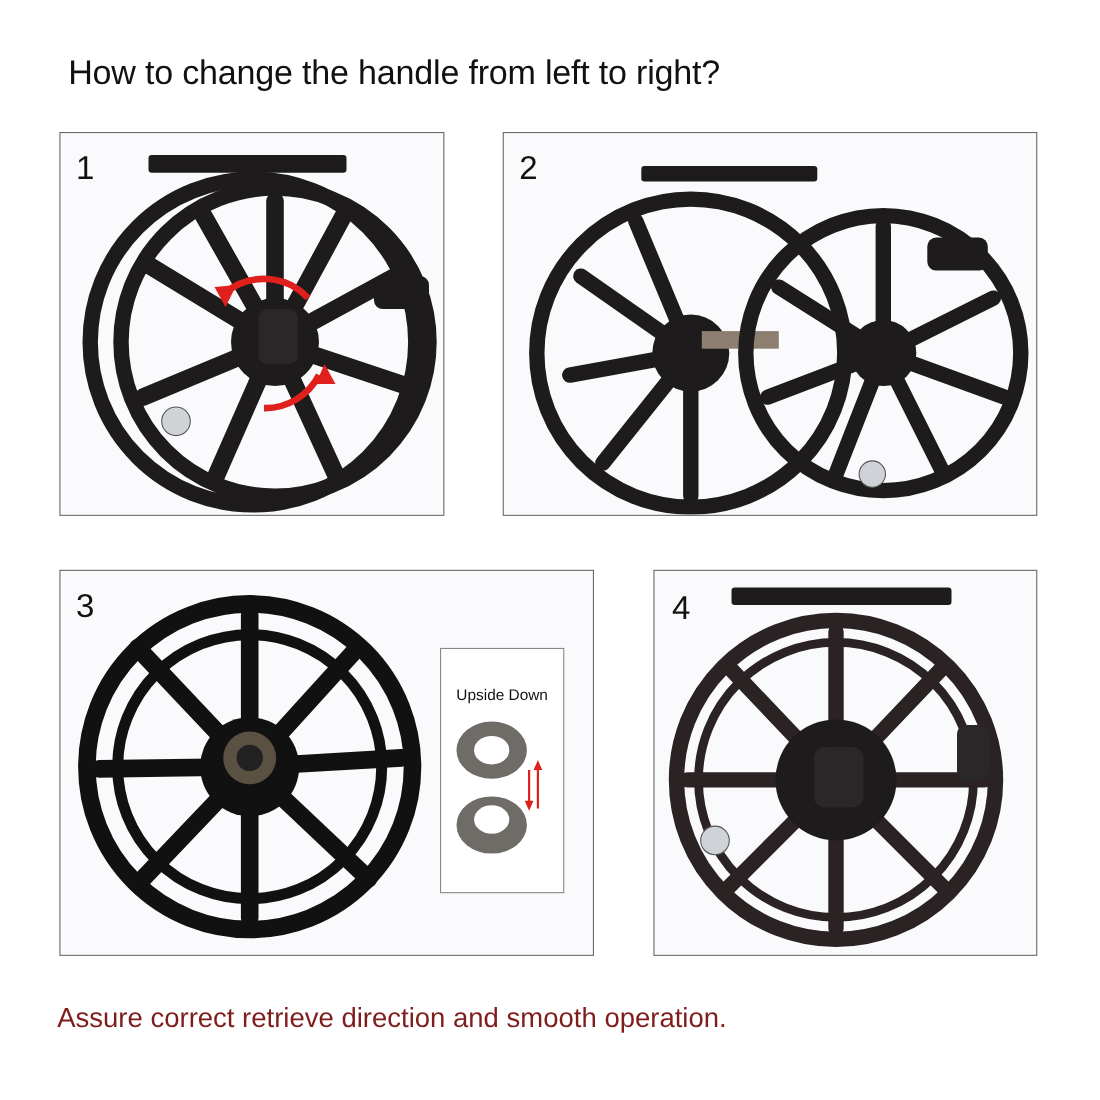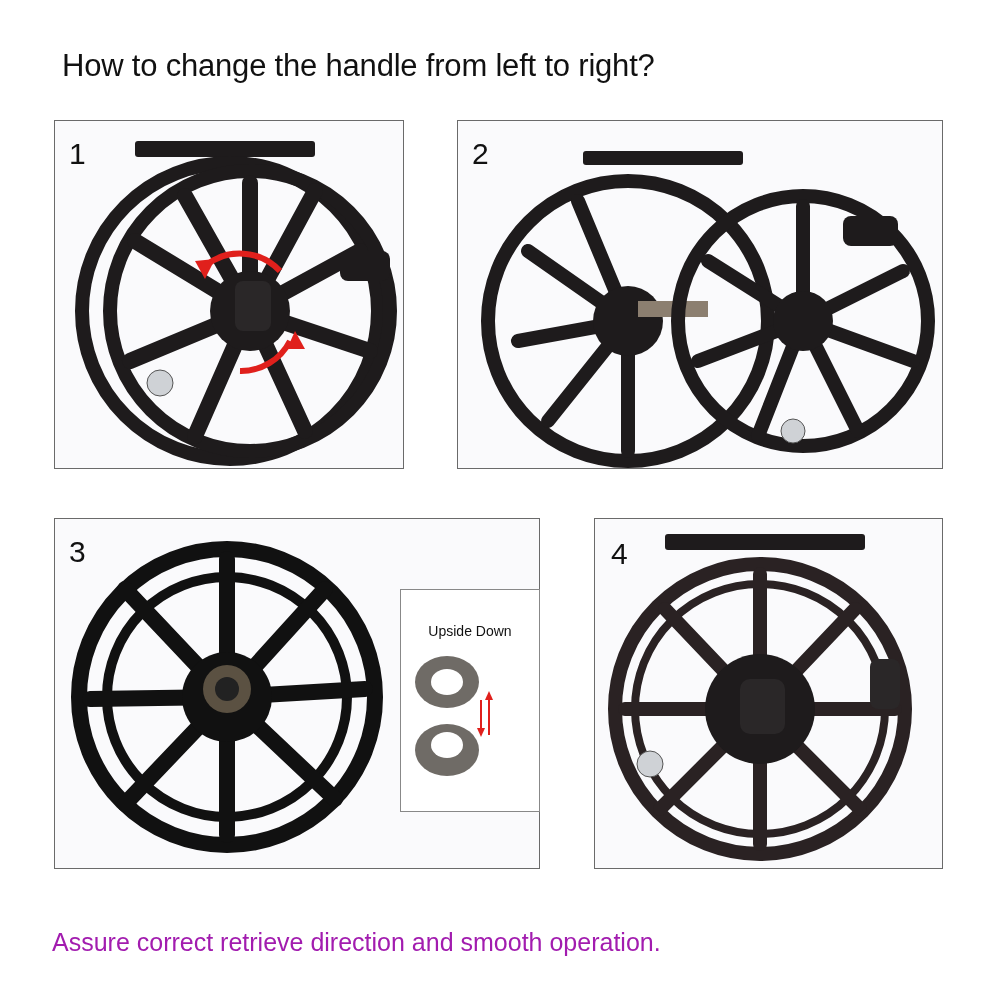--- a/index.html
+++ b/index.html
@@ -1,22 +1,22 @@
 <!DOCTYPE html>
 <html><head>
 <meta charset="utf-8">
 <style>
   html,body{margin:0;padding:0;background:#fff;}
   body{width:1000px;height:1000px;position:relative;overflow:hidden;font-family:"Liberation Sans",sans-serif;}
   .title{position:absolute;left:62px;top:48px;font-size:31px;color:#111;letter-spacing:-0.2px;text-align:center;}
-  .footer{position:absolute;left:52px;top:912px;font-size:25px;color:#a21caf;margin-top:16px;}
+  .footer{position:absolute;left:52px;top:912px;font-size:25px;color:#7f1d1d;}
   .panel{position:absolute;border:1px solid #6a6a6a;background:#fafafc;overflow:hidden;}
   .num{position:absolute;font-size:30px;color:#111;}
   .reel{position:absolute;}
-  .inset{position:absolute;left:400px;top:589px;width:111px;height:221px;border:1px solid #888;background:#fff;padding-left:27px;}
+  .inset{position:absolute;left:400px;top:589px;width:111px;height:221px;border:1px solid #888;background:#fff;}
   .inset-label{position:absolute;left:0;right:0;top:33px;text-align:center;font-size:14px;color:#111;}
 </style>
 </head>
 <body>
 
 <div class="title">How to change the handle from left to right?</div>
 
 <div class="panel" style="left:54px;top:120px;width:348px;height:347px;">
   <div class="num" style="left:14px;top:16px;">1</div>
   <svg class="reel" width="348" height="347" viewBox="0 0 348 347">

